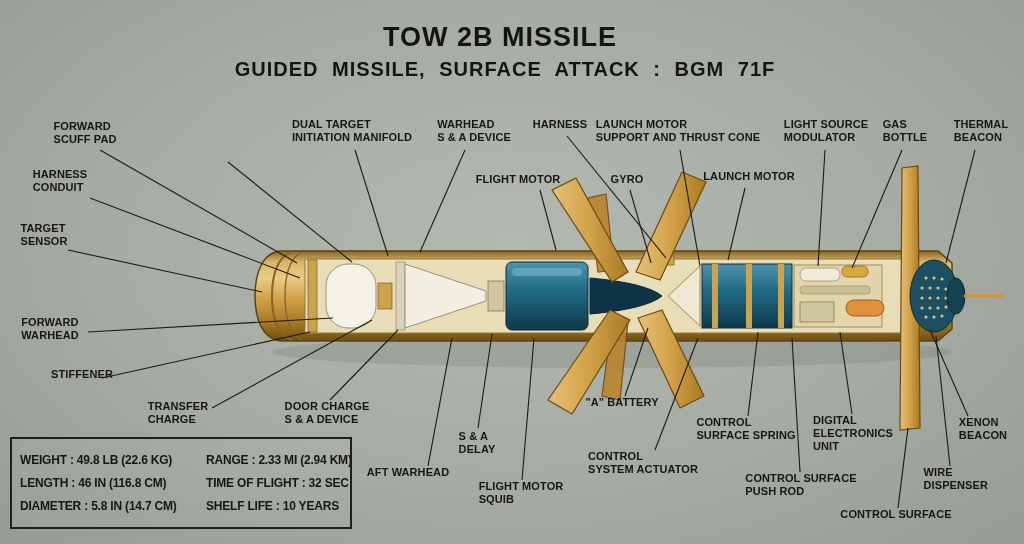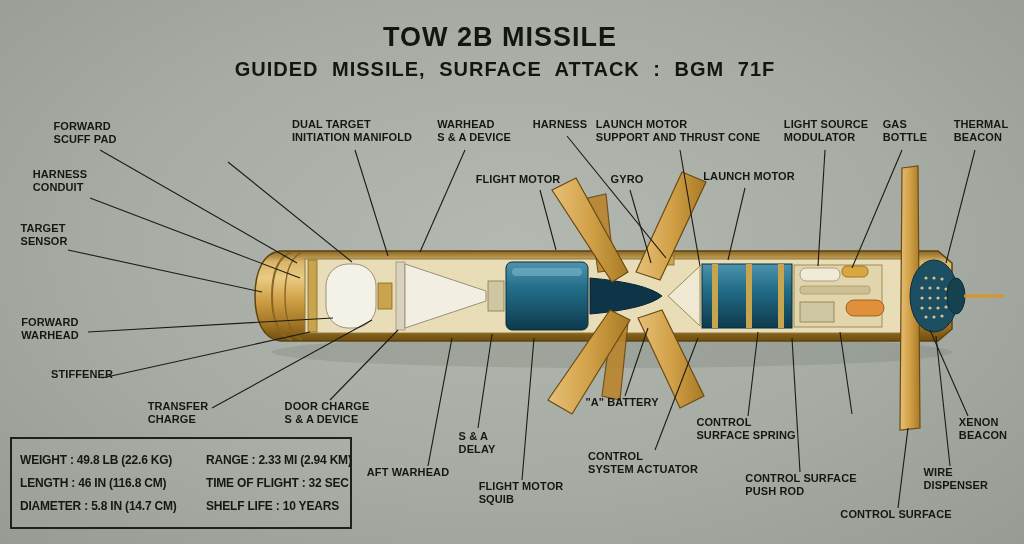--- a/index.html
+++ b/index.html
@@ -219,20 +219,23 @@
   <div class="lbl" style="left:477px;top:430px">S &amp; A
 DELAY</div>
   <div class="lbl" style="left:408px;top:466px">AFT WARHEAD</div>
   <div class="lbl" style="left:521px;top:480px">FLIGHT MOTOR
 SQUIB</div>
   <div class="lbl" style="left:622px;top:396px">"A" BATTERY</div>
   <div class="lbl" style="left:643px;top:450px">CONTROL
 SYSTEM ACTUATOR</div>
   <div class="lbl" style="left:746px;top:416px">CONTROL
 SURFACE SPRING</div>
+  <div class="lbl" style="left:853px;top:414px">DIGITAL
+ELECTRONICS
+UNIT</div>
   <div class="lbl" style="left:801px;top:472px">CONTROL SURFACE
 PUSH ROD</div>
   <div class="lbl" style="left:896px;top:508px">CONTROL SURFACE</div>
   <div class="lbl" style="left:957px;top:466px">WIRE DISPENSER</div>
   <div class="lbl" style="left:983px;top:416px">XENON
 BEACON</div>
 
   <div class="specs">
     <div class="spec-col c1">
       <div class="spec-line">WEIGHT : 49.8 LB (22.6 KG)</div>

